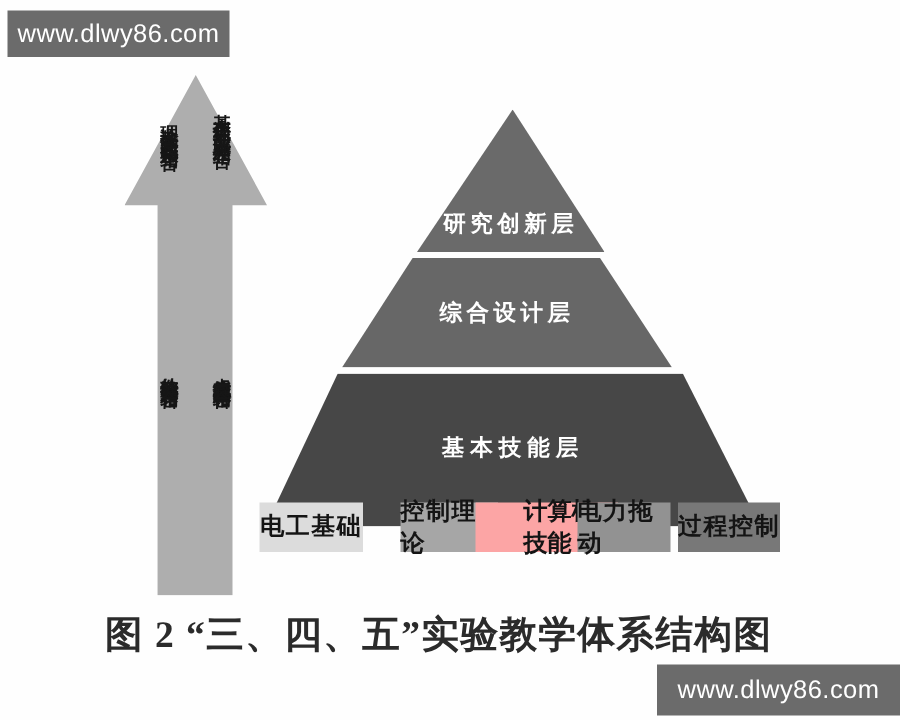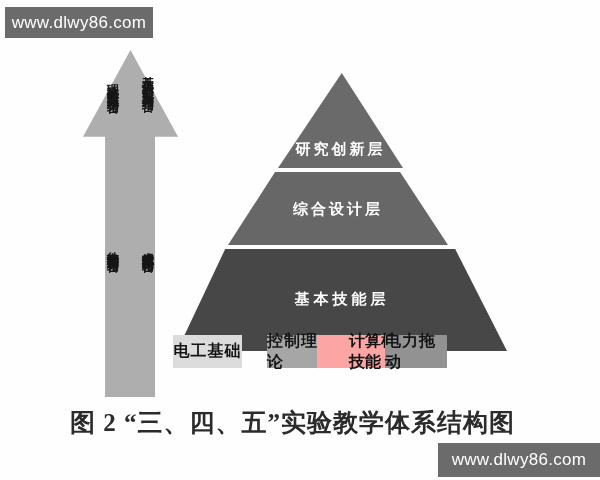--- a/index.html
+++ b/index.html
@@ -82,16 +82,17 @@
     <span class="label">综合设计层</span>
   </div>
   <div class="layer layer3" style="background-color: rgb(71, 71, 71);">
     <span class="label">基本技能层</span>
   </div>
 
   <div class="cbox cb0" style="background-color: rgb(220, 220, 220);">电工基础</div>
   <div class="cbox cb1" style="background-color: rgb(166, 166, 166);">控制理论</div>
   <div class="cbox cb2" style="background-color: #fca5a5; padding-left: 32px;">计算机技能</div>
   <div class="cbox cb3" style="background-color: rgb(146, 146, 146);">电力拖动</div>
+  <div class="cbox cb4" style="background-color: rgb(120, 120, 120);">过程控制</div>
 
   <div class="caption">图 2 “三、四、五”实验教学体系结构图</div>
 
 </div>
 
 </body></html>

